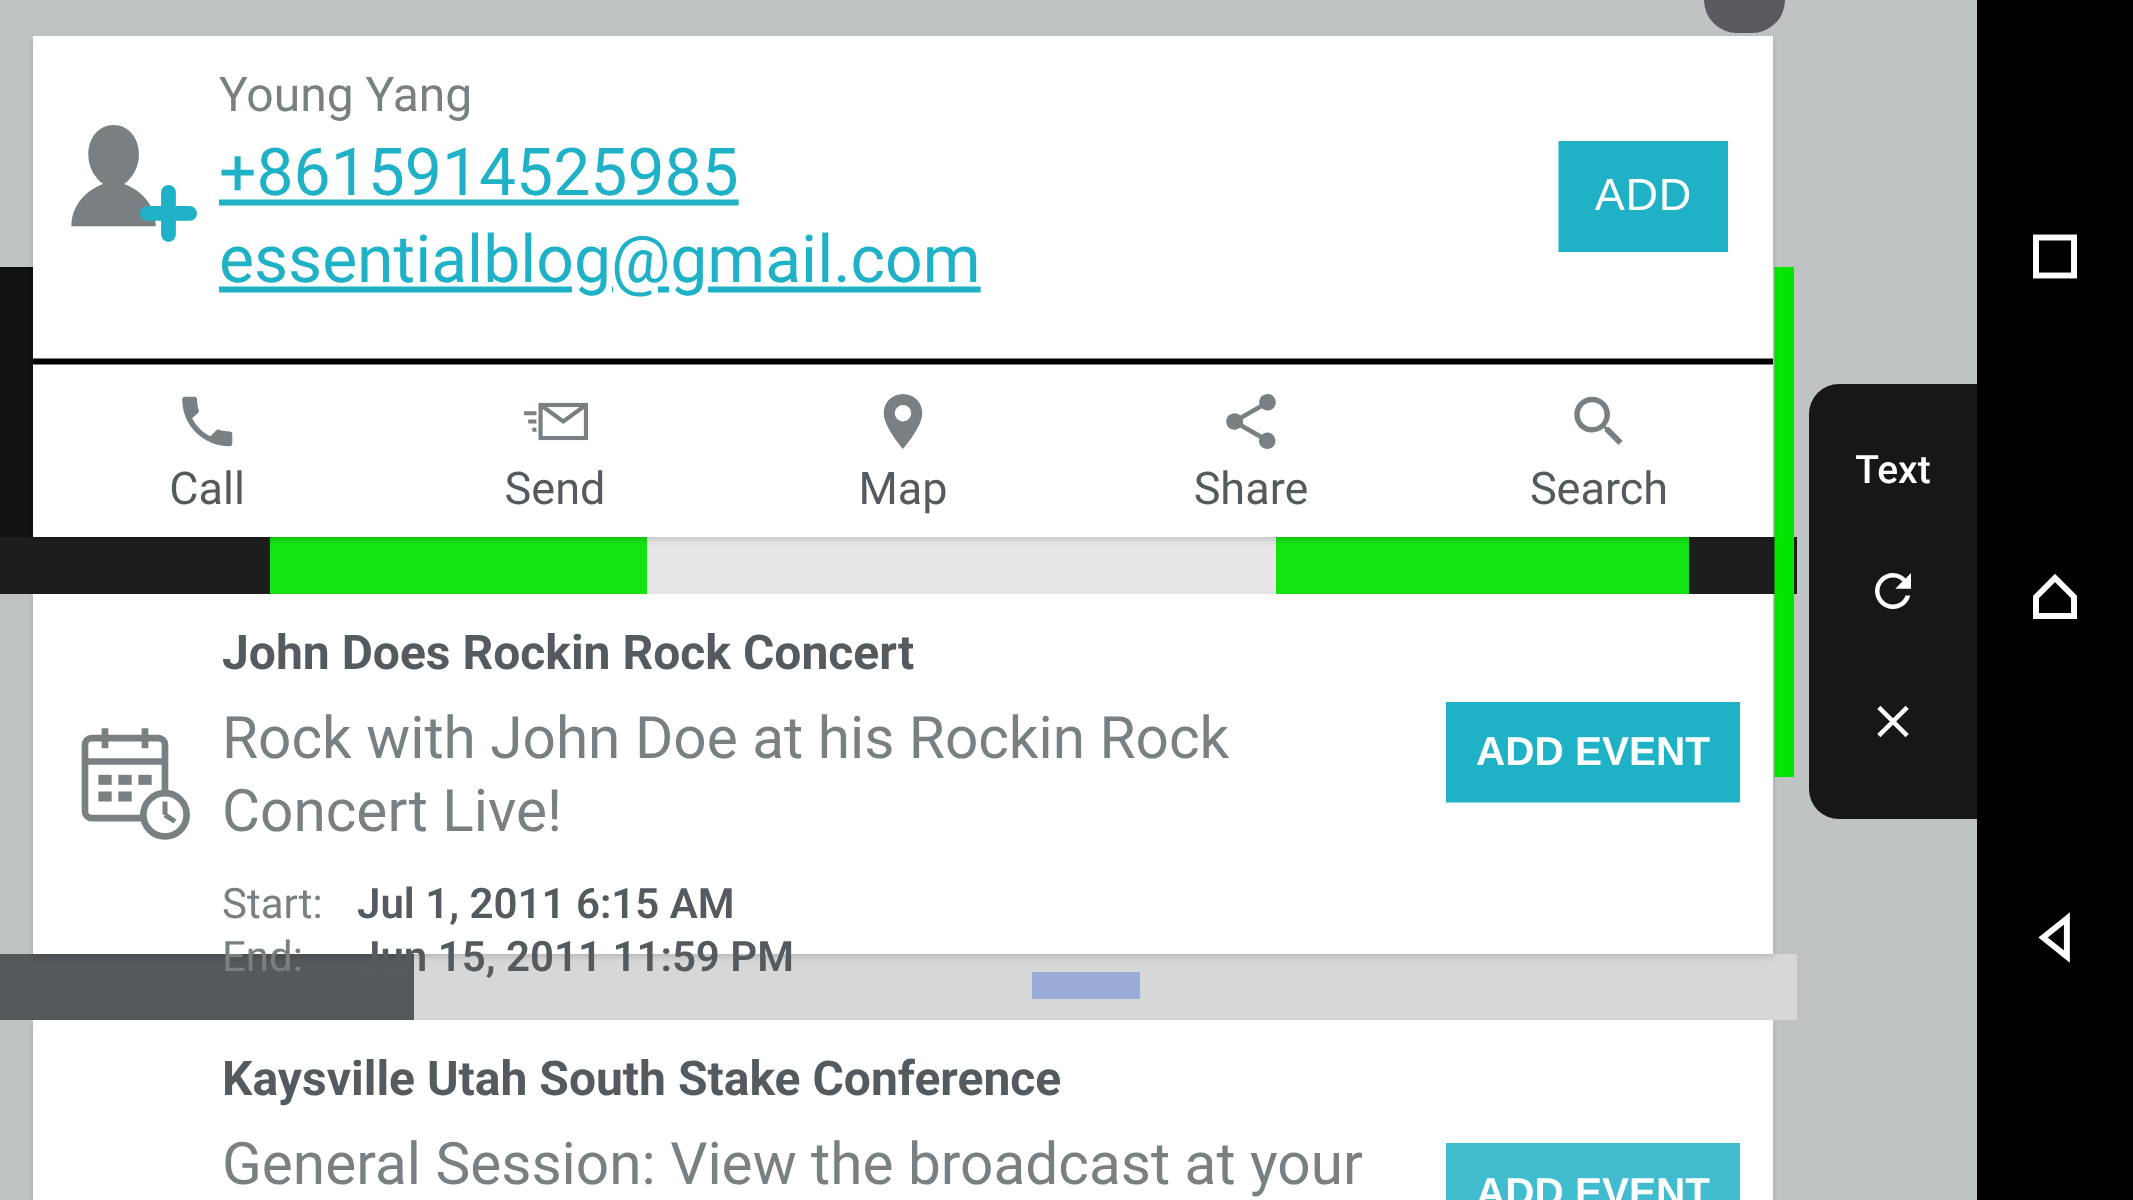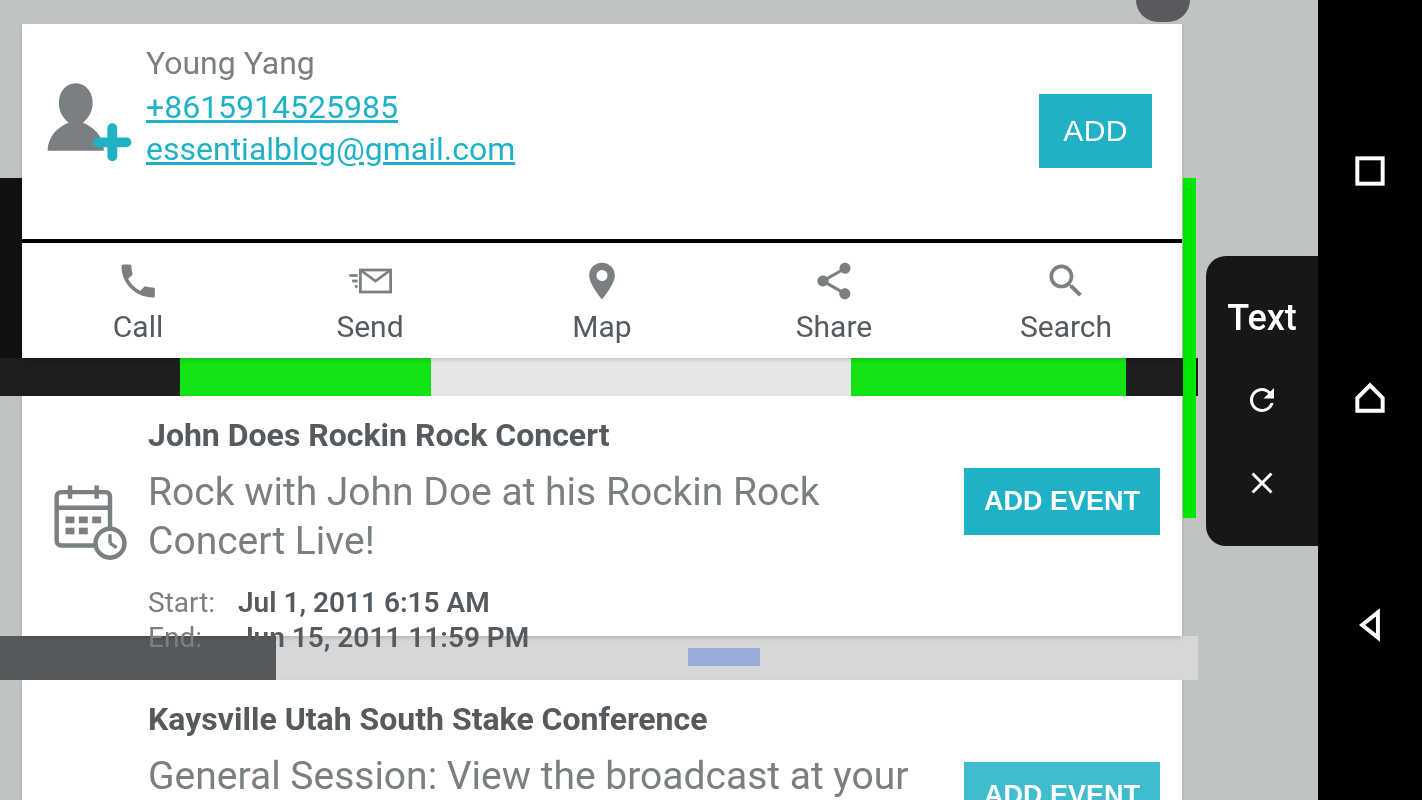--- a/index.html
+++ b/index.html
@@ -17,21 +17,21 @@
   .bg-strip3 { position:absolute; left:0; top:636px; width:276px; height:44px; background:#56595c;}
   .bg-strip4 { position:absolute; left:688px; top:648px; width:72px; height:18px; background:#3b6bd5; opacity:.4;}
 
   
   .card { position: absolute; background: #fff; box-shadow: 0 2px 4px rgba(0,0,0,0.15); }
   .contact-card { top: 24px; left: 22px; width: 1160px; height: 334px; display: flex; flex-direction: column; }
   .contact-top { flex: 1; display: flex; padding: 20px 30px 10px 20px; align-items: flex-start; }
   .contact-icon { width: 90px; display:flex; justify-content:center; padding-top:28px;}
   .contact-info { flex:1; padding-left: 14px;}
   .contact-name { font-size: 32px; color: #7a7f82; font-weight: 400; margin-bottom: 4px;}
-  .contact-link { font-size: 32px; color: #1fb1c6; text-decoration: underline; display:block; line-height:1.32;}
+  .contact-link { font-size: 44px; color: #1fb1c6; text-decoration: underline; display:block; line-height:1.32;}
   .add-btn { background: #1fb1c6; color: #fff; border: none; font-size: 30px; font-weight: 500; padding: 20px 24px; margin-top: 50px; letter-spacing: .5px;}
   .action-row { display:flex; border-top: 4px solid #000000; }
   .action-item { flex:1; display:flex; flex-direction:column; align-items:center; justify-content:center; padding: 16px 0 14px; }
   .action-item svg { width: 44px; height: 44px; fill:#7a7f82;}
   .action-label { font-size: 30px; color:#545a5e; margin-top: 6px; font-weight:400;}
 
   .event-card { top: 396px; left: 22px; width: 1160px; height: 240px; display:flex; padding: 20px 22px 10px 16px;}
   .event-icon { width: 104px; display:flex; justify-content:center; align-items:center; }
   .event-body { flex:1; padding-left: 6px;}
   .event-title { font-size: 32px; color:#545a5e; font-weight:700; margin-bottom:14px;}
@@ -41,21 +41,21 @@
   .add-event-btn { background:#1fb1c6; color:#fff; border:none; font-size:27px; font-weight:600; padding:18px 20px; white-space:nowrap;}
   .time-row { display:flex; font-size:28px; margin-top:2px;}
   .time-label { width:90px; color:#7a7f82;}
   .time-val { color:#545a5e; font-weight:600;}
 
   .event-card2 { top: 680px; left: 22px; width: 1160px; height: 200px; display:flex; padding: 20px 22px 10px 16px;}
   .event-card2 .event-icon { align-items:flex-end;}
 
   
   .side-panel { position:absolute; right:0; top:256px; width:112px; height:290px; background:#171717; border-radius: 20px 0 0 20px; display:flex; flex-direction:column; align-items:center; justify-content:space-around; padding:20px 0;}
-  .side-panel .side-text { color:#fff; font-size:36px; font-weight:500;}
+  .side-panel .side-text { color:#fff; font-size:26px; font-weight:500;}
   .side-panel svg { width:36px; height:36px;}
 
   
   .noti-peek { position:absolute; right:128px; top:0; width:54px; height:22px; background:#585a60; border-radius:0 0 30px 30px;}
 </style>
 </head>
 <body>
 
 <div class="screen">
   <div class="content-area">

